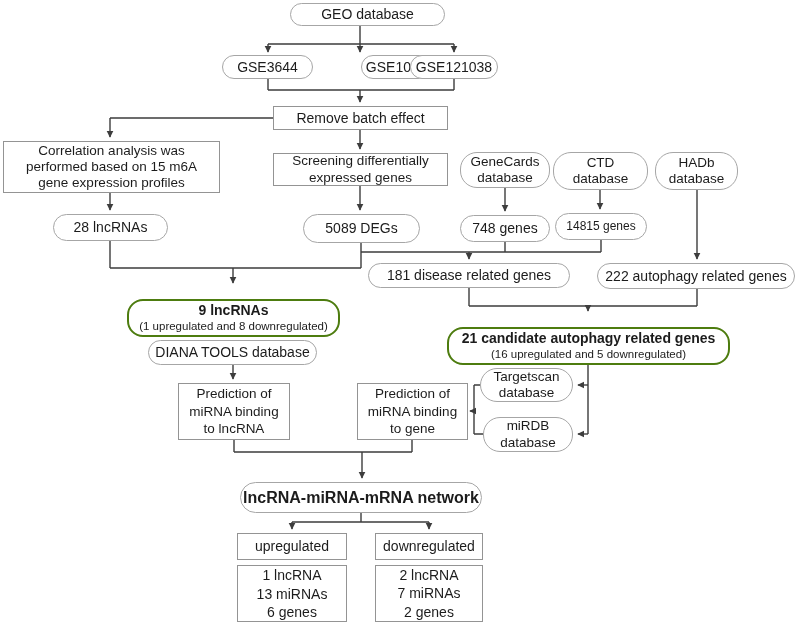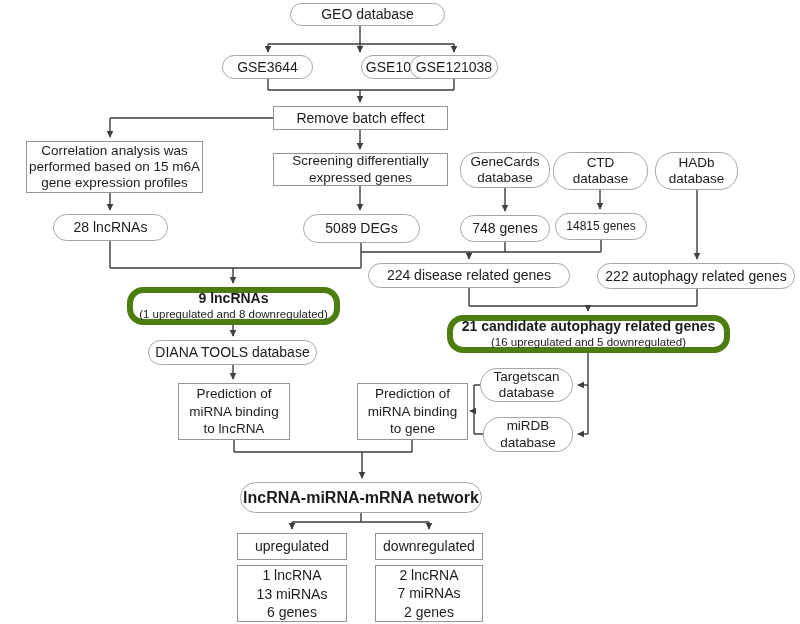--- a/index.html
+++ b/index.html
@@ -8,33 +8,33 @@
     font-family:"Liberation Sans","DejaVu Sans",sans-serif;color:#1c1c1c;
   }
   #connectors{position:absolute;left:0;top:0;width:800px;height:624px;}
   .cline{fill:none;stroke:#3d3d3d;stroke-width:1.4;}
   .node{
     position:absolute;box-sizing:border-box;background:#fff;
     display:flex;flex-direction:column;align-items:center;justify-content:center;
     text-align:center;font-size:13.5px;line-height:1.2;white-space:nowrap;
   }
   .pill{border:1px solid #a6a6a6;border-radius:999px;}
-  .round{border:6px solid #4d7c0f;border-radius:16px;}
+  .round{border:2px solid #4d7c0f;border-radius:16px;margin-top:12px;}
   .rect{border:1px solid #949494;border-radius:0;}
   .bold{font-weight:bold;font-size:14px;}
   .sub{font-size:11.5px;line-height:1.25;}
   .net-label{font-weight:bold;font-size:16px;}
   .lines span{display:block;}
 
   #n-geo{left:290px;top:3px;width:155px;height:23px;font-size:14px;}
   #n-gse1{left:222px;top:55px;width:91px;height:24px;font-size:14px;}
   #n-gse2{left:317px;top:55px;width:86px;height:24px;font-size:14px;margin-left:44px;}
   #n-gse3{left:410px;top:55px;width:88px;height:24px;font-size:14px;}
   #n-batch{left:273px;top:106px;width:175px;height:24px;font-size:14px;}
-  #n-corr{left:3px;top:141px;width:177px;height:52px;margin-left:23px;}
+  #n-corr{left:3px;top:141px;width:217px;height:52px;}
   #n-screen{left:273px;top:153px;width:175px;height:33px;font-size:13.5px;}
   #n-genecards{left:460px;top:152px;width:90px;height:36px;border-radius:17px;}
   #n-ctd{left:553px;top:152px;width:95px;height:38px;border-radius:18px;}
   #n-hadb{left:655px;top:152px;width:83px;height:38px;border-radius:18px;}
   #n-lnc28{left:53px;top:214px;width:115px;height:27px;font-size:14px;}
   #n-degs{left:303px;top:214px;width:117px;height:29px;font-size:14px;}
   #n-748{left:460px;top:215px;width:90px;height:27px;font-size:14px;}
   #n-14815{left:555px;top:213px;width:92px;height:27px;font-size:12px;}
   #n-224{left:368px;top:263px;width:202px;height:25px;font-size:14px;}
   #n-222{left:597px;top:263px;width:198px;height:26px;font-size:14px;}
@@ -148,21 +148,21 @@
     <span>5089 DEGs</span>
   </div>
   <div class="node pill" id="n-748">
     <span>748 genes</span>
   </div>
   <div class="node pill" id="n-14815">
     <span>14815 genes</span>
   </div>
 
   <div class="node pill" id="n-224">
-    <span>224 disease related  genes</span>
+    <span>181 disease related  genes</span>
   </div>
   <div class="node pill" id="n-222">
     <span>222 autophagy related genes</span>
   </div>
 
   <div class="node round" id="n-lnc9">
     <span class="bold">9 lncRNAs</span>
     <span class="sub">(1 upregulated and 8 downregulated)</span>
   </div>
 

